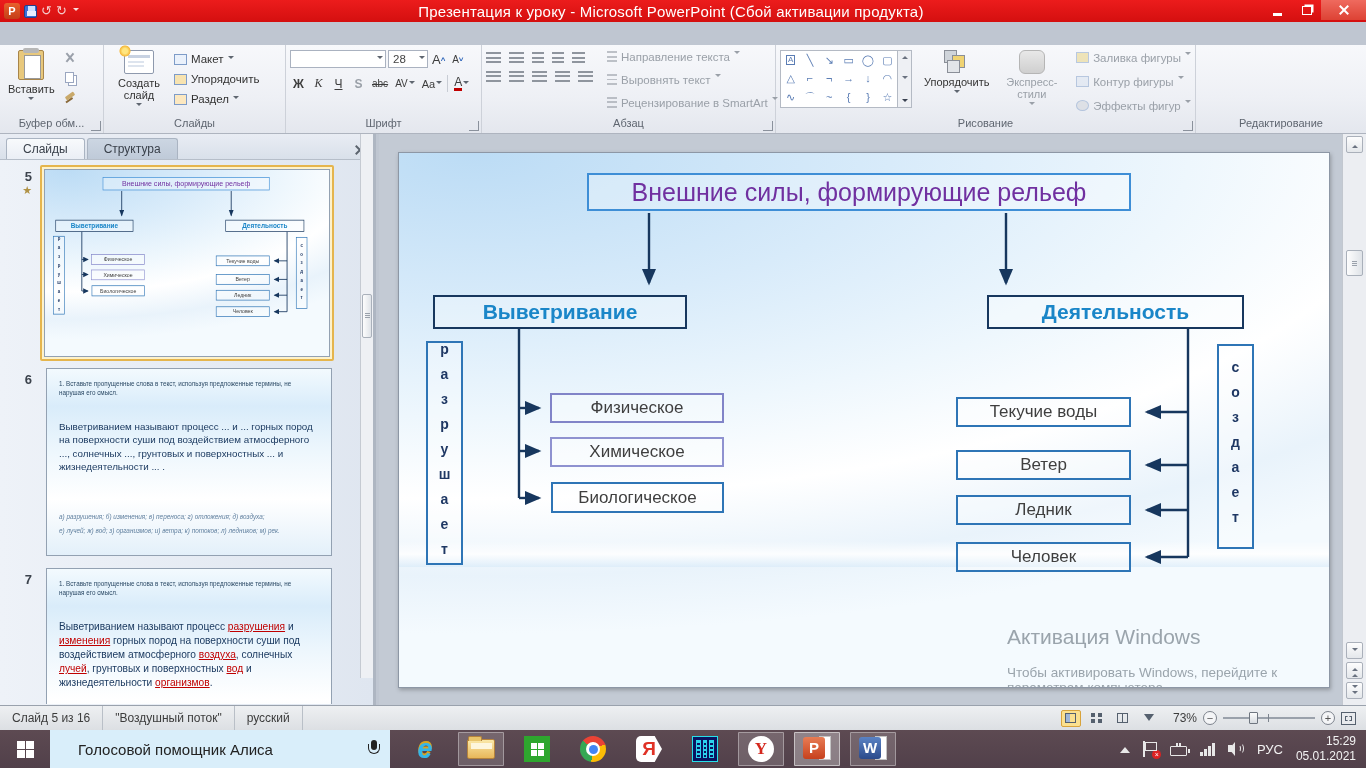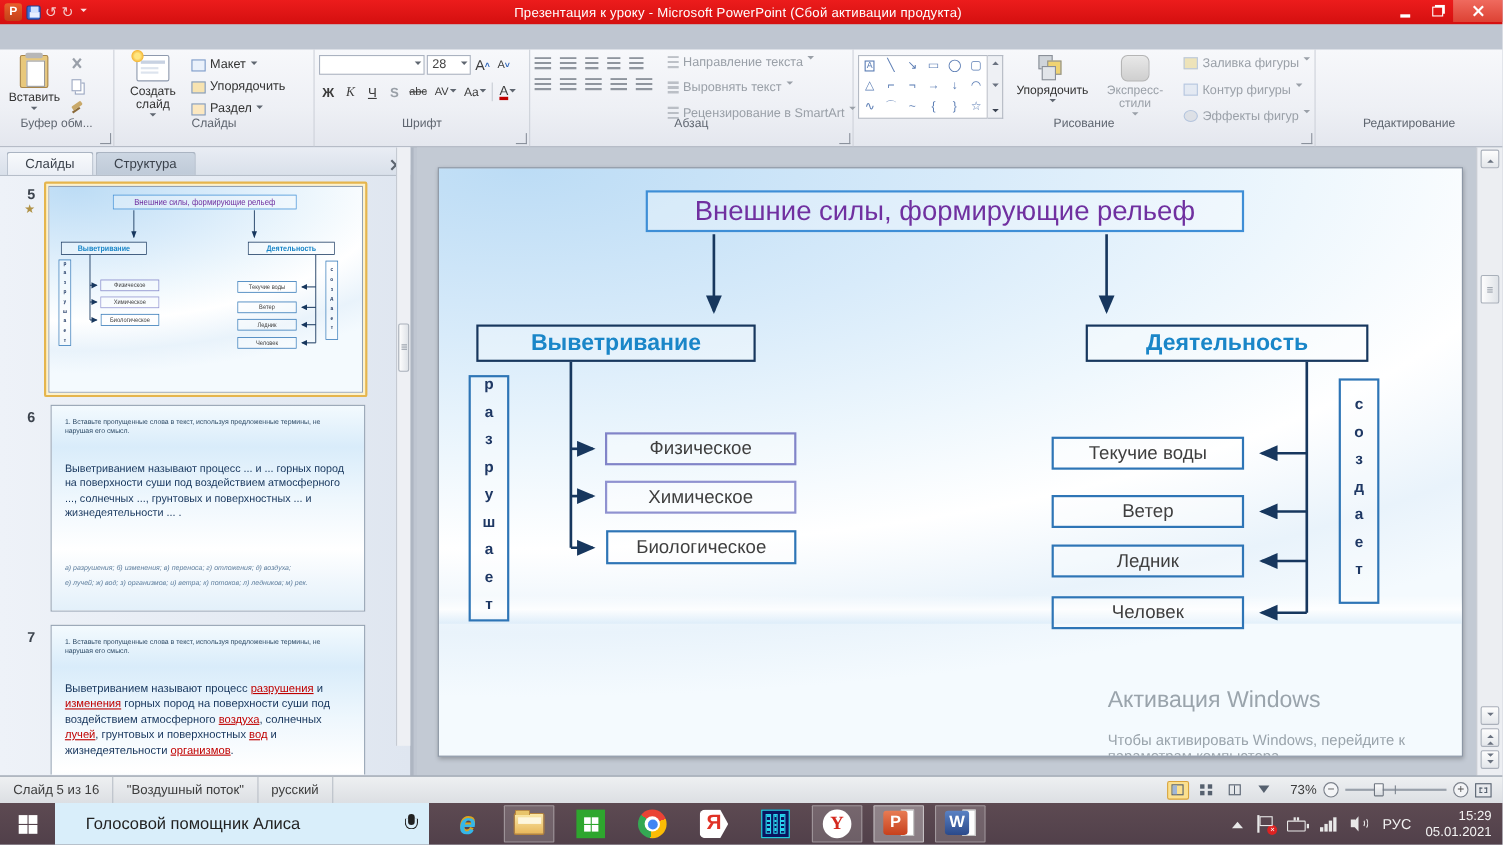--- a/index.html
+++ b/index.html
@@ -8,21 +8,21 @@
 
   
   .titlebar { position:absolute; left:0; top:0; width:1366px; height:22px; background:linear-gradient(#ec1c1c,#d40f0f); display:flex; align-items:center; }
   .qat { display:flex; align-items:center; gap:4px; padding-left:4px; height:22px; }
   .ppt-logo { width:16px; height:16px; background:linear-gradient(#e8602c,#c43e17); border-radius:3px; color:#fff; font-size:11px; font-weight:bold; text-align:center; line-height:16px; }
   .floppy { width:13px; height:13px; background:#3a6fd8; border:1px solid #24408a; border-radius:2px; position:relative; }
   .floppy:before { content:""; position:absolute; left:3px; top:0; width:7px; height:5px; background:#cfe0ff; }
   .floppy:after { content:""; position:absolute; left:2px; bottom:1px; width:9px; height:5px; background:#e8eeff; }
   .qat-glyph { color:#f4c9c9; font-size:13px; line-height:18px; }
   .qat-drop { width:0; height:0; border:3px solid transparent; border-top-color:#fbdede; margin-left:2px; }
-  .win-title { flex:1; text-align:center; color:#ffffff; font-size:12px; letter-spacing:.2px; }
+  .win-title { flex:1; text-align:center; color:#ffffff; font-size:15px; letter-spacing:.2px; }
   .win-controls { display:flex; height:22px; }
   .wc { width:29px; height:20px; display:flex; align-items:center; justify-content:center; }
   .wc-min:after { content:""; width:9px; height:3px; background:#fff; margin-top:8px; }
   .wc-restore:after { content:""; width:8px; height:7px; border:1.5px solid #fff; box-shadow:2px -2px 0 -0.5px #fff; }
   .wc-close { width:45px; background:linear-gradient(#ef6a5e,#dd4234); }
   .x-icon { position:relative; width:10px; height:10px; }
   .x-icon:before,.x-icon:after { content:""; position:absolute; left:4px; top:-1px; width:2px; height:12px; background:#fff; }
   .x-icon:before { transform:rotate(45deg);} .x-icon:after { transform:rotate(-45deg);}
 
   
@@ -30,21 +30,21 @@
   .file-tab { width:55px; height:22px; margin-left:2px; background:linear-gradient(#d4512b,#b63c1b); color:#fff; font-size:12.5px; text-align:center; line-height:22px; border-radius:3px 3px 0 0; }
   .rtab { padding:0 13px; height:22px; line-height:22px; font-size:12.5px; color:#404040; }
   .rtab.active { background:#fafbfd; border:1px solid #c3c9d3; border-bottom:none; border-radius:2px 2px 0 0; color:#2b2b2b; }
   .tab-right { margin-left:auto; display:flex; align-items:center; gap:8px; padding-right:8px; }
   .chev-up { width:8px; height:8px; border-left:2px solid #7a8291; border-top:2px solid #7a8291; transform:rotate(45deg) translateY(2px); }
   .help-btn { width:16px; height:16px; border-radius:50%; background:linear-gradient(#6aa3e8,#2f6fc4); color:#fff; font-size:11px; font-weight:bold; text-align:center; line-height:16px; }
 
   
   .ribbon { position:absolute; left:0; top:45px; width:1366px; height:89px; background:linear-gradient(#f7f8fb 0%,#eef0f5 60%,#e4e7ee 100%); border-bottom:1px solid #aeb4bf; display:flex; }
   .rgroup { position:relative; height:88px; border-right:1px solid #cdd1d9; padding:3px 4px 16px 4px; display:flex; align-items:flex-start; }
-  .glabel { position:absolute; left:0; right:0; bottom:15px; text-align:center; font-size:11px; color:#5f6670; white-space:nowrap; overflow:hidden; }
+  .glabel { position:absolute; left:0; right:0; bottom:4px; text-align:center; font-size:11px; color:#5f6670; white-space:nowrap; overflow:hidden; }
   .launcher { position:absolute; right:2px; bottom:2px; width:10px; height:10px; border-left:1px solid #8a919c; border-top:1px solid #8a919c; transform:rotate(180deg); }
   .bigbtn { display:flex; flex-direction:column; align-items:center; justify-content:flex-start; font-size:11px; color:#333; padding:2px 4px; text-align:center; line-height:12px; }
   .drop { width:0; height:0; border:3px solid transparent; border-top-color:#5f6670; margin:2px auto 0; }
   .clipboard-ic { width:26px; height:30px; background:#e8c87c; border:1px solid #a8854a; border-radius:2px; position:relative; margin-bottom:3px; }
   .clipboard-ic:before { content:""; position:absolute; left:4px; top:-3px; width:16px; height:5px; background:#b7b7b7; border-radius:2px; }
   .clipboard-ic:after { content:""; position:absolute; left:5px; top:4px; width:15px; height:22px; background:#fff; border:1px solid #999; }
   .minicol { display:flex; flex-direction:column; gap:3px; margin-left:2px; margin-top:2px; }
   .mini-ic { width:18px; height:16px; display:flex; align-items:center; justify-content:center; }
   .scissors { position:relative; width:12px; height:12px; }
   .scissors:before,.scissors:after { content:""; position:absolute; left:5px; top:0; width:1.5px; height:11px; background:#9aa0aa; }

